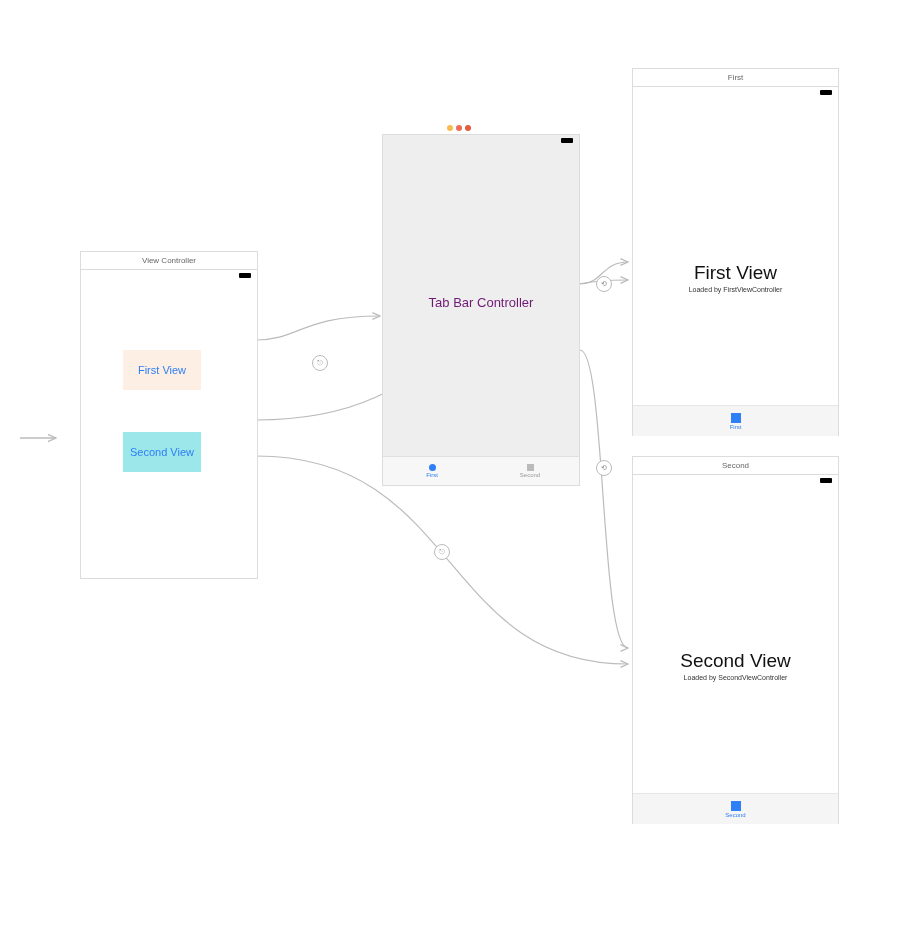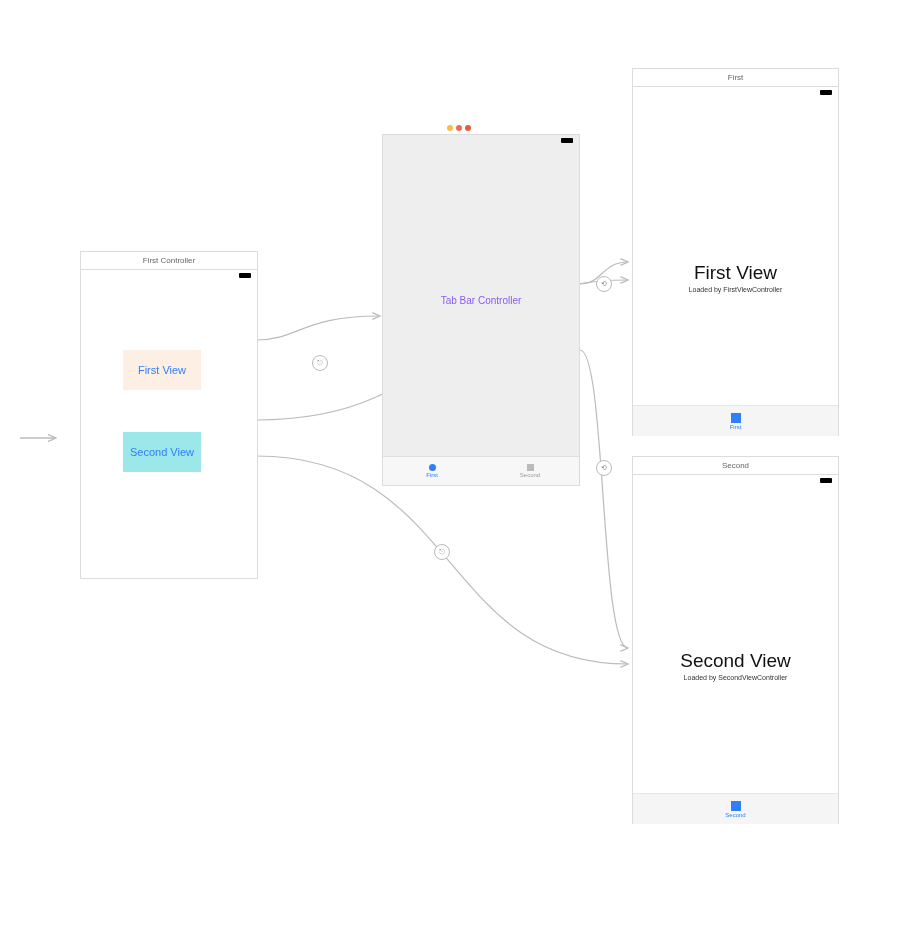--- a/index.html
+++ b/index.html
@@ -15,21 +15,21 @@
 .btn{position:absolute;left:42px;width:78px;height:40px;font-size:11px;color:#2f7ff6;display:flex;align-items:center;justify-content:center;cursor:pointer}
 #btn1{top:80px;background:#fdefe3}
 #btn2{top:162px;background:#9ce7ea}
 
 
 #vc2{left:382px;top:128px;width:196px;height:360px;border:none}
 .window-dots{position:absolute;left:65px;top:-3px;display:flex;gap:3px}
 .dot{width:6px;height:6px;border-radius:50%}
 .d1{background:#f6bd4e}.d2{background:#ee6b57}.d3{background:#e55b3c}
 #vc2 .scene-inner{position:absolute;left:0;top:6px;width:196px;height:350px;border:1px solid #dcdcdc;background:#eeeeee}
-#vc2 .lbl{position:absolute;width:100%;text-align:center;top:160px;font-size:10px;color:#8b5cf6}
+#vc2 .lbl{position:absolute;width:100%;text-align:center;top:160px;font-size:13px;color:#701a75}
 .tabbar{position:absolute;bottom:0;left:0;right:0;height:28px;background:#f7f7f7;border-top:1px solid #e0e0e0;display:flex}
 .tabitem{flex:1;display:flex;flex-direction:column;align-items:center;justify-content:center;gap:1px;font-size:6px}
 .tabitem .ic{width:7px;height:7px}
 .tabitem.active{color:#2f7ff6}.tabitem.active .ic{background:#2f7ff6;border-radius:50%}
 .tabitem.inactive{color:#999}.tabitem.inactive .ic{background:#bbb}
 
 
 #vc3{left:632px;top:68px;width:205px;height:366px}
 #vc3 .scene-body,#vc4 .scene-body{height:349px}
 #vc4{left:632px;top:456px;width:205px;height:366px}
@@ -59,21 +59,21 @@
   <path d="M580,284 C602,284 602,262 628,262" stroke="#bbb" stroke-width="1.2" fill="none" marker-end="url(#arr)"></path>
 
   <path d="M580,350 C606,350 600,648 628,648" stroke="#bbb" stroke-width="1.2" fill="none" marker-end="url(#arr)"></path>
 
   <path d="M256,420 C460,420 440,280 628,280" stroke="#bbb" stroke-width="1.2" fill="none" marker-end="url(#arr)"></path>
 
   <path d="M256,456 C460,456 440,664 628,664" stroke="#bbb" stroke-width="1.2" fill="none" marker-end="url(#arr)"></path>
 </svg>
 
 <div id="vc1" class="scene">
-  <div class="scene-header">First Controller</div>
+  <div class="scene-header">View Controller</div>
   <div class="scene-body">
     <div class="status-bat"></div>
     <div id="btn1" class="btn">First View</div>
     <div id="btn2" class="btn">Second View</div>
   </div>
 </div>
 
 <div id="vc2" class="scene">
   <div class="window-dots">
     <div class="dot d1"></div>

